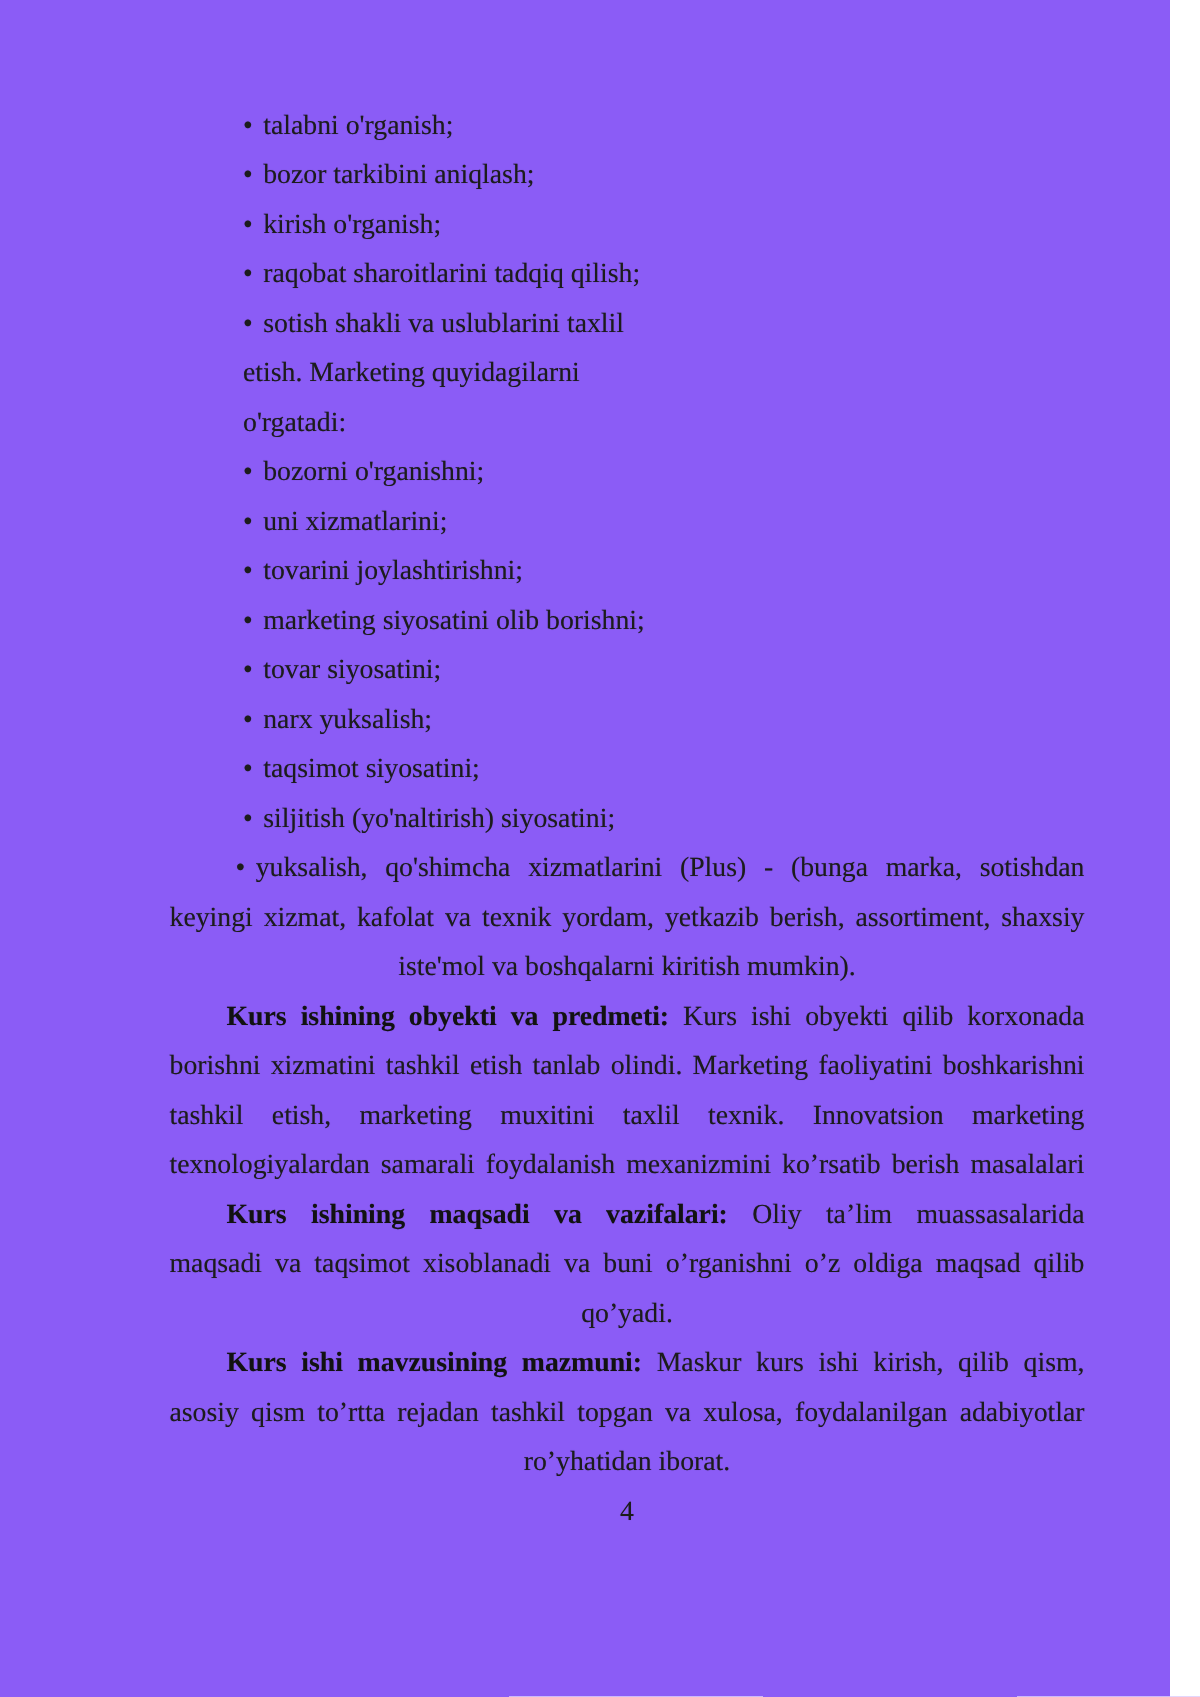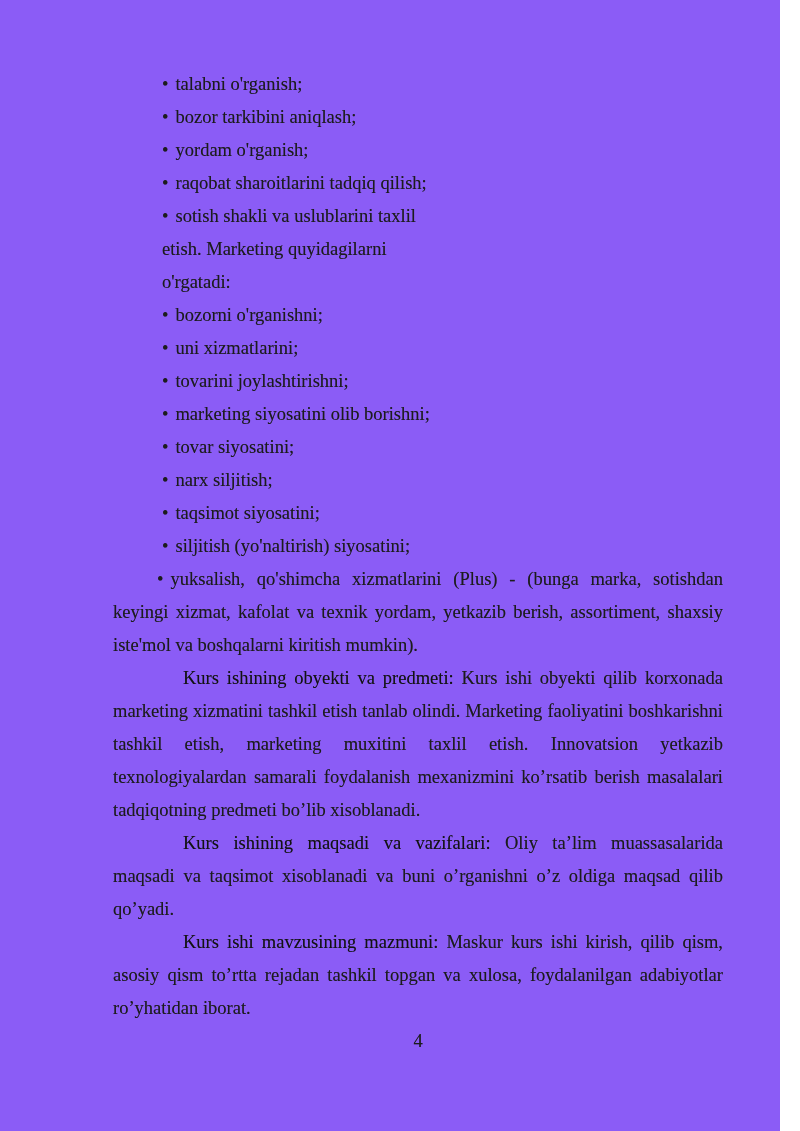--- a/index.html
+++ b/index.html
@@ -11,61 +11,60 @@
     color:#1c1c1c;
     overflow:hidden;
     text-shadow:0 0 0.5px rgba(25,25,25,0.45);
   }
   .content{padding:68px 57px 0 113px;}
   .line{font-size:18.5px;line-height:33px;}
   .li{padding-left:49px;}               
   .ind-plus{padding-left:44px;font-family:Liberation Serif, serif;}         
   .ind-par{padding-left:38px;}          
   .j{text-align:justify;text-align-last:justify;}
-  .last{text-align:left;}
-  .lead{font-weight:normal;color:#121212;margin-left:32px;}
+  .last{text-align:center;}
+  .lead{font-weight:bold;color:#121212;}
   .bullet-marker:not(:empty){margin-right:7px;}
   .footer{font-size:18.5px;line-height:33px;text-align:center;margin-top:0;}
 </style>
 </head>
 <body>
 
 <div class="page">
   <div class="content">
 
     <div>
       <div class="line li"><span class="bullet-marker">•</span><span>talabni o'rganish;</span></div>
       <div class="line li"><span class="bullet-marker">•</span><span>bozor tarkibini aniqlash;</span></div>
-      <div class="line li"><span class="bullet-marker">•</span><span>yordam o'rganish;</span></div>
+      <div class="line li"><span class="bullet-marker">•</span><span>kirish o'rganish;</span></div>
       <div class="line li"><span class="bullet-marker">•</span><span>raqobat sharoitlarini tadqiq qilish;</span></div>
       <div class="line li"><span class="bullet-marker">•</span><span>sotish shakli va uslublarini taxlil</span></div>
       <div class="line li"><span class="bullet-marker"></span><span>etish. Marketing quyidagilarni</span></div>
       <div class="line li"><span class="bullet-marker"></span><span>o'rgatadi:</span></div>
       <div class="line li"><span class="bullet-marker">•</span><span>bozorni o'rganishni;</span></div>
       <div class="line li"><span class="bullet-marker">•</span><span>uni xizmatlarini;</span></div>
       <div class="line li"><span class="bullet-marker">•</span><span>tovarini joylashtirishni;</span></div>
       <div class="line li"><span class="bullet-marker">•</span><span>marketing siyosatini olib borishni;</span></div>
       <div class="line li"><span class="bullet-marker">•</span><span>tovar siyosatini;</span></div>
-      <div class="line li"><span class="bullet-marker">•</span><span>narx siljitish;</span></div>
+      <div class="line li"><span class="bullet-marker">•</span><span>narx yuksalish;</span></div>
       <div class="line li"><span class="bullet-marker">•</span><span>taqsimot siyosatini;</span></div>
       <div class="line li"><span class="bullet-marker">•</span><span>siljitish (yo'naltirish) siyosatini;</span></div>
     </div>
 
     <div>
       <div class="line ind-plus j"><span class="bullet-marker">•</span><span>yuksalish, qo'shimcha xizmatlarini (Plus) - (bunga marka, sotishdan</span></div>
       <div class="line j"><span>keyingi xizmat, kafolat va texnik yordam, yetkazib berish, assortiment, shaxsiy</span></div>
       <div class="line last"><span>iste'mol va boshqalarni kiritish mumkin).</span></div>
     </div>
 
     <div>
       <div class="line ind-par j"><span class="lead">Kurs ishining obyekti va predmeti:</span><span> Kurs ishi obyekti qilib korxonada</span></div>
-      <div class="line j"><span>marketing xizmatini tashkil etish tanlab olindi. Marketing faoliyatini boshkarishni</span></div>
-      <div class="line j"><span>tashkil etish, marketing muxitini taxlil etish. Innovatsion yetkazib</span></div>
+      <div class="line j"><span>borishni xizmatini tashkil etish tanlab olindi. Marketing faoliyatini boshkarishni</span></div>
+      <div class="line j"><span>tashkil etish, marketing muxitini taxlil texnik. Innovatsion marketing</span></div>
       <div class="line j"><span>texnologiyalardan samarali foydalanish mexanizmini ko’rsatib berish masalalari</span></div>
-      <div class="line last"><span>tadqiqotning predmeti bo’lib xisoblanadi.</span></div>
     </div>
 
     <div>
       <div class="line ind-par j"><span class="lead">Kurs ishining maqsadi va vazifalari:</span><span> Oliy ta’lim muassasalarida</span></div>
       <div class="line j"><span>maqsadi va taqsimot xisoblanadi va buni o’rganishni o’z oldiga maqsad qilib</span></div>
       <div class="line last"><span>qo’yadi.</span></div>
     </div>
 
     <div>
       <div class="line ind-par j"><span class="lead">Kurs ishi mavzusining mazmuni:</span><span> Maskur kurs ishi kirish, qilib qism,</span></div>

